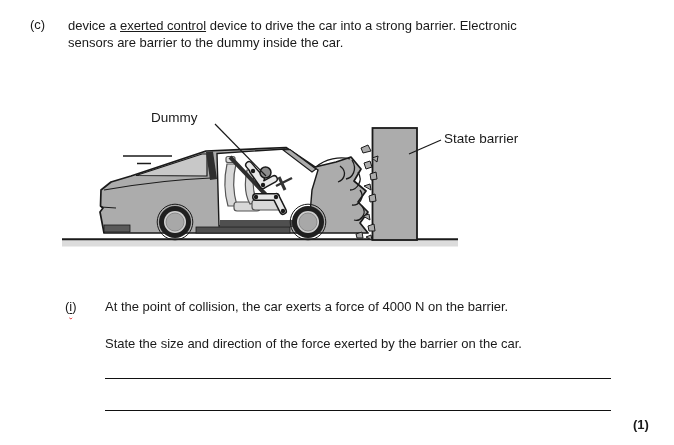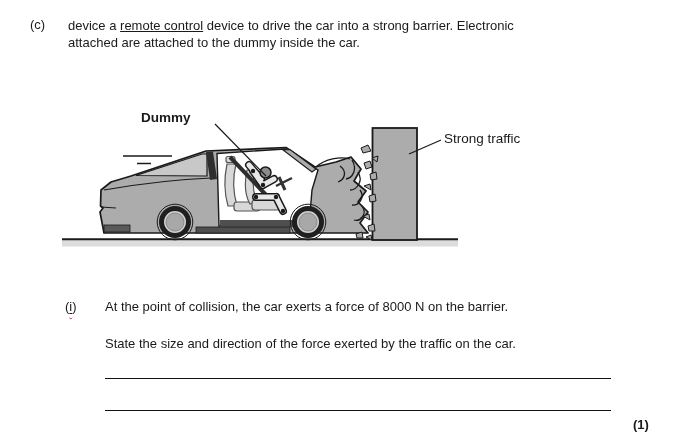--- a/index.html
+++ b/index.html
@@ -13,21 +13,21 @@
     font-size: 13px;
     color: #1a1a1a;
     overflow: hidden;
   }
   .abs { position: absolute; }
   .qc-label { left: 30px; top: 17px; }
   .qc-text { left: 68px; top: 17px; width: 560px; line-height: 17.3px; }
   .u { text-decoration: underline; }
   .fig-svg { left: 0; top: 0; width: 674px; height: 445px; z-index: 1; }
   .fig-label { z-index: 2; font-size: 13.5px; }
-  .dummy-label { left: 141px; top: 110px; font-weight: bold; }
+  .dummy-label { left: 151px; top: 110px; }
   .barrier-label { left: 444px; top: 131px; }
   .qi-label { left: 65px; top: 299px; }
   .sp-wavy {
     text-decoration-line: underline;
     text-decoration-style: wavy;
     text-decoration-color: #e03030;
     text-decoration-thickness: 1px;
     text-underline-offset: 4px;
   }
   .sp-wavy .u { text-underline-offset: 2px; }
@@ -38,22 +38,22 @@
   .answer-line-2 { top: 410px; }
   .marks { left: 633px; top: 417px; font-weight: bold; }
 </style>
 </head>
 <body>
 
 <div class="page">
 
   <div class="abs qc-label">(c)</div>
   <div class="abs qc-text">
-    <div><span>device a </span><span class="u">remote control</span><span> device to drive the car into a strong barrier. Electronic</span></div>
-    <div>attached are attached to the dummy inside the car.</div>
+    <div><span>device a </span><span class="u">exerted control</span><span> device to drive the car into a strong barrier. Electronic</span></div>
+    <div>sensors are barrier to the dummy inside the car.</div>
   </div>
 
   <svg class="abs fig-svg" viewBox="0 0 674 445">
 
     <g>
       <rect x="62" y="240" width="396" height="6.5" fill="#dcdcdc"></rect>
       <line x1="62" y1="239.3" x2="458" y2="239.3" stroke="#1a1a1a" stroke-width="2"></line>
     </g>
 
     <g stroke="#1a1a1a" stroke-width="1.5">
@@ -156,24 +156,24 @@
       <polygon points="368,226 374,224 375,231 369,231"></polygon>
       <polygon points="356,234 362,232 363,238 357,238"></polygon>
       <polygon points="366,237 371,235 372,240"></polygon>
     </g>
 
     <line x1="215" y1="124" x2="266" y2="176" stroke="#1a1a1a" stroke-width="1.2"></line>
     <line x1="441" y1="140" x2="409" y2="154" stroke="#1a1a1a" stroke-width="1.2"></line>
   </svg>
 
   <div class="abs fig-label dummy-label">Dummy</div>
-  <div class="abs fig-label barrier-label">Strong traffic</div>
+  <div class="abs fig-label barrier-label">State barrier</div>
 
   <div class="abs qi-label"><span>(</span><span class="sp-wavy"><span class="u">i</span></span><span>)</span></div>
-  <div class="abs qi-prompt">At the point of collision, the car exerts a force of 8000 N on the barrier.</div>
-  <div class="abs qi-instruction">State the size and direction of the force exerted by the traffic on the car.</div>
+  <div class="abs qi-prompt">At the point of collision, the car exerts a force of 4000 N on the barrier.</div>
+  <div class="abs qi-instruction">State the size and direction of the force exerted by the barrier on the car.</div>
 
   <div class="abs answer-line answer-line-1"></div>
   <div class="abs answer-line answer-line-2"></div>
 
   <div class="abs marks">(1)</div>
 
 </div>
 
 </body></html>

